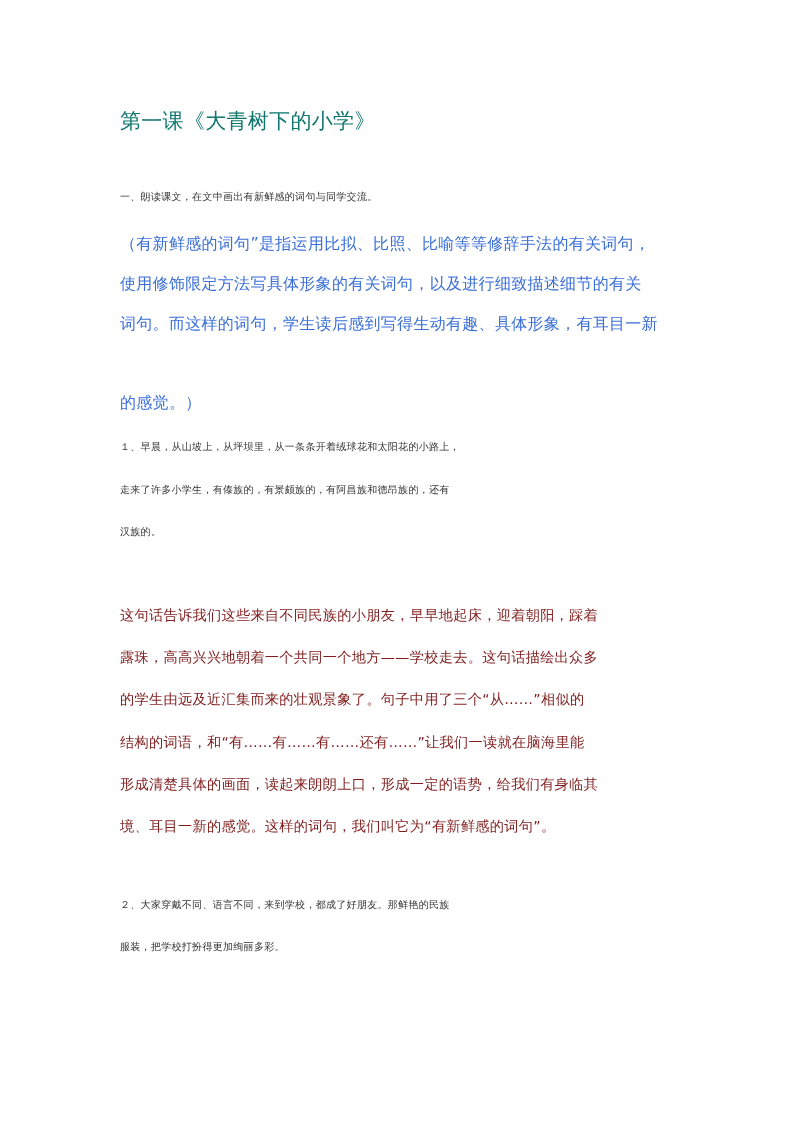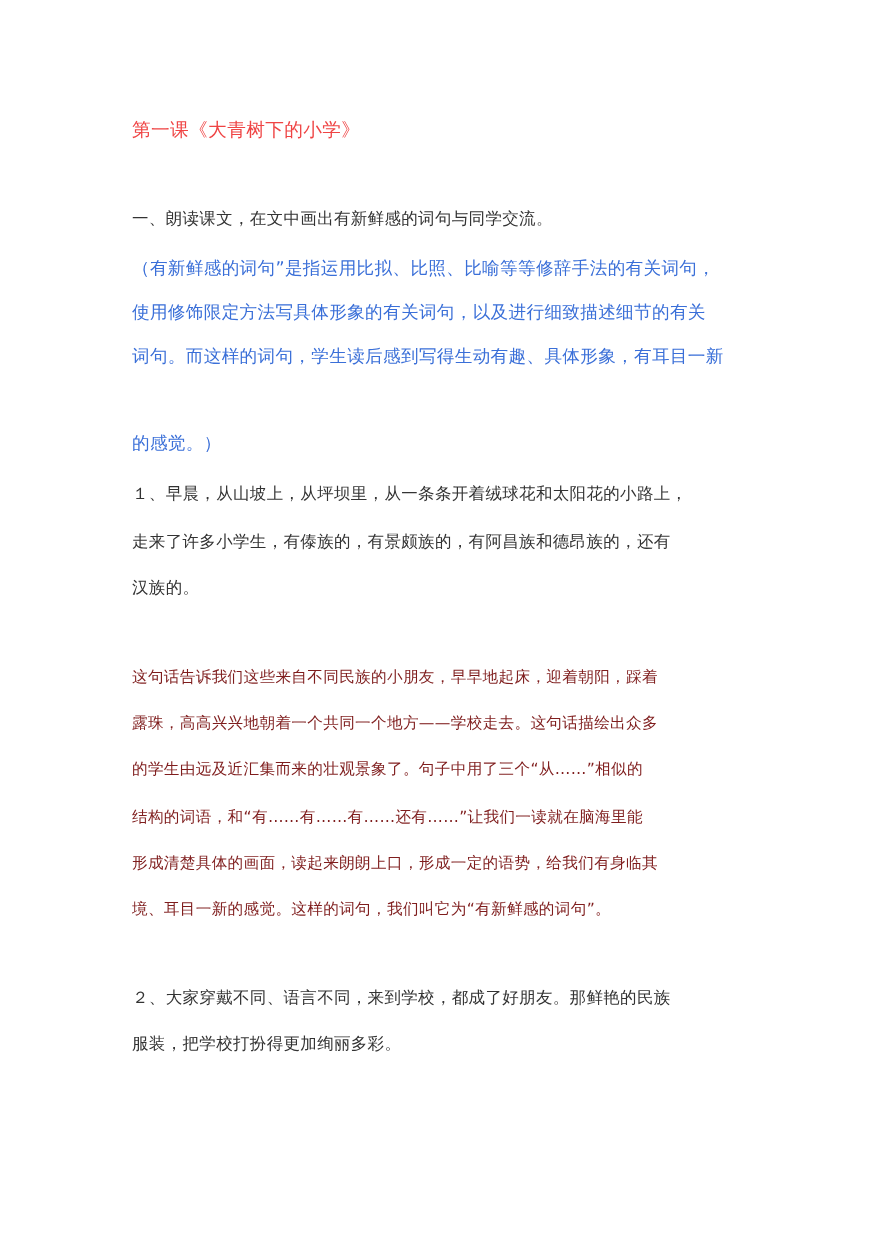--- a/index.html
+++ b/index.html
@@ -1,21 +1,21 @@
 <!DOCTYPE html>
 <html><head>
 <meta charset="utf-8">
 <style>
   html, body { margin: 0; padding: 0; background: #ffffff; }
   body { width: 793px; height: 1122px; position: relative; overflow: hidden;
          font-family: "DejaVu Sans", "Liberation Sans", sans-serif; }
   .page { position: absolute; left: 0; top: 0; width: 793px; height: 1122px; }
   .line { position: absolute; left: 120px; font-size: 15px; white-space: nowrap; letter-spacing: 0.3px; }
-  .title { color: #ef4444; font-size: 17px; }
-  .black { color: #333333; font-size: 15px; }
+  .title { color: #0f766e; font-size: 21px; }
+  .black { color: #333333; font-size: 10px; }
   .blue { color: #3a6fd8; font-size: 16px; }
   .green { color: #7f1d1d; font-size: 14.2px; }
   .footer { position: absolute; left: 0; width: 793px; top: 1071px; text-align: center;
             color: #555555; font-size: 14px; }
 </style>
 </head>
 <body>
 
 <div class="page">
 

